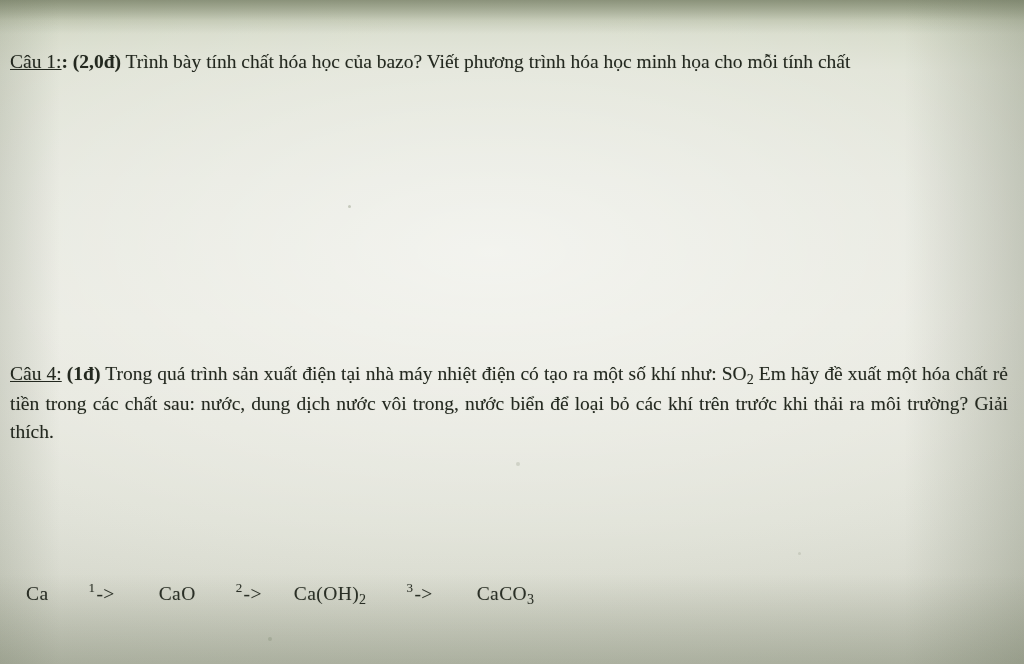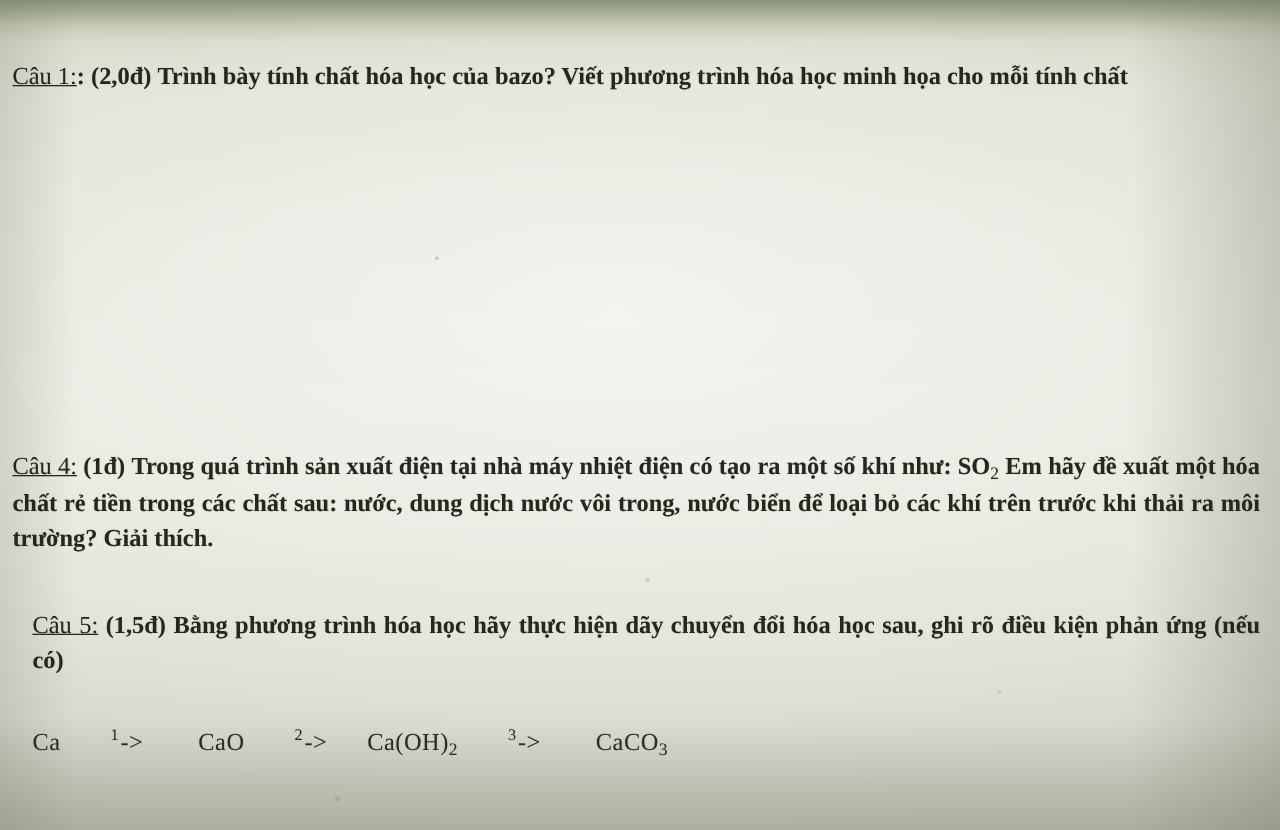--- a/index.html
+++ b/index.html
@@ -70,21 +70,21 @@
     text-shadow: 0 0 1px rgba(60,66,52,0.25);
   }
   .qlabel {
     font-weight: normal;
     text-decoration: underline;
   }
   .qmark {
     font-weight: bold;
   }
   .qtext {
-    font-weight: bold;
+    font-weight: normal;
   }
   sub {
     font-size: 0.72em;
     vertical-align: -0.28em;
   }
 
   
   #q1 { top: 48px; }
   #q2 { top: 137px; }
   #q3 { top: 228px; }
@@ -141,24 +141,19 @@
     </div>
 
 
 
     <div class="qblock" id="q4">
       <span class="qlabel">Câu 4:</span>
       <span class="qmark">(1đ)</span>
       <span class="qtext">Trong quá trình sản xuất điện tại nhà máy nhiệt điện có tạo ra một số khí như:  SO</span><sub>2</sub><span class="qtext"> Em hãy đề xuất một hóa chất rẻ tiền trong các chất sau: nước, dung dịch nước vôi trong, nước biển để loại bỏ các khí trên trước khi thải ra môi trường? Giải thích.</span>
     </div>
 
-    <div class="qblock" id="q5" style="left:26px;">
-      <span class="qlabel">Câu 5:</span>
-      <span class="qmark">(1,5đ)</span>
-      <span class="qtext">Bằng phương trình hóa học hãy thực hiện dãy chuyển đổi hóa học sau, ghi rõ điều kiện phản ứng (nếu có)</span>
-    </div>
 
     <div id="chain">
       <span class="term">Ca</span><span class="gap-s"></span><span class="num">1</span><span class="arrow">-&gt;</span><span class="gap-m"></span><span class="term">CaO</span><span class="gap-s"></span><span class="num">2</span><span class="arrow">-&gt;</span><span class="gap-s"></span><span class="term"><span>Ca(OH)</span><sub>2</sub></span><span class="gap-s"></span><span class="num">3</span><span class="arrow">-&gt;</span><span class="gap-m"></span><span class="term"><span>CaCO</span><sub>3</sub></span>
     </div>
 
   </div>
 </div>
 
 </body></html>

